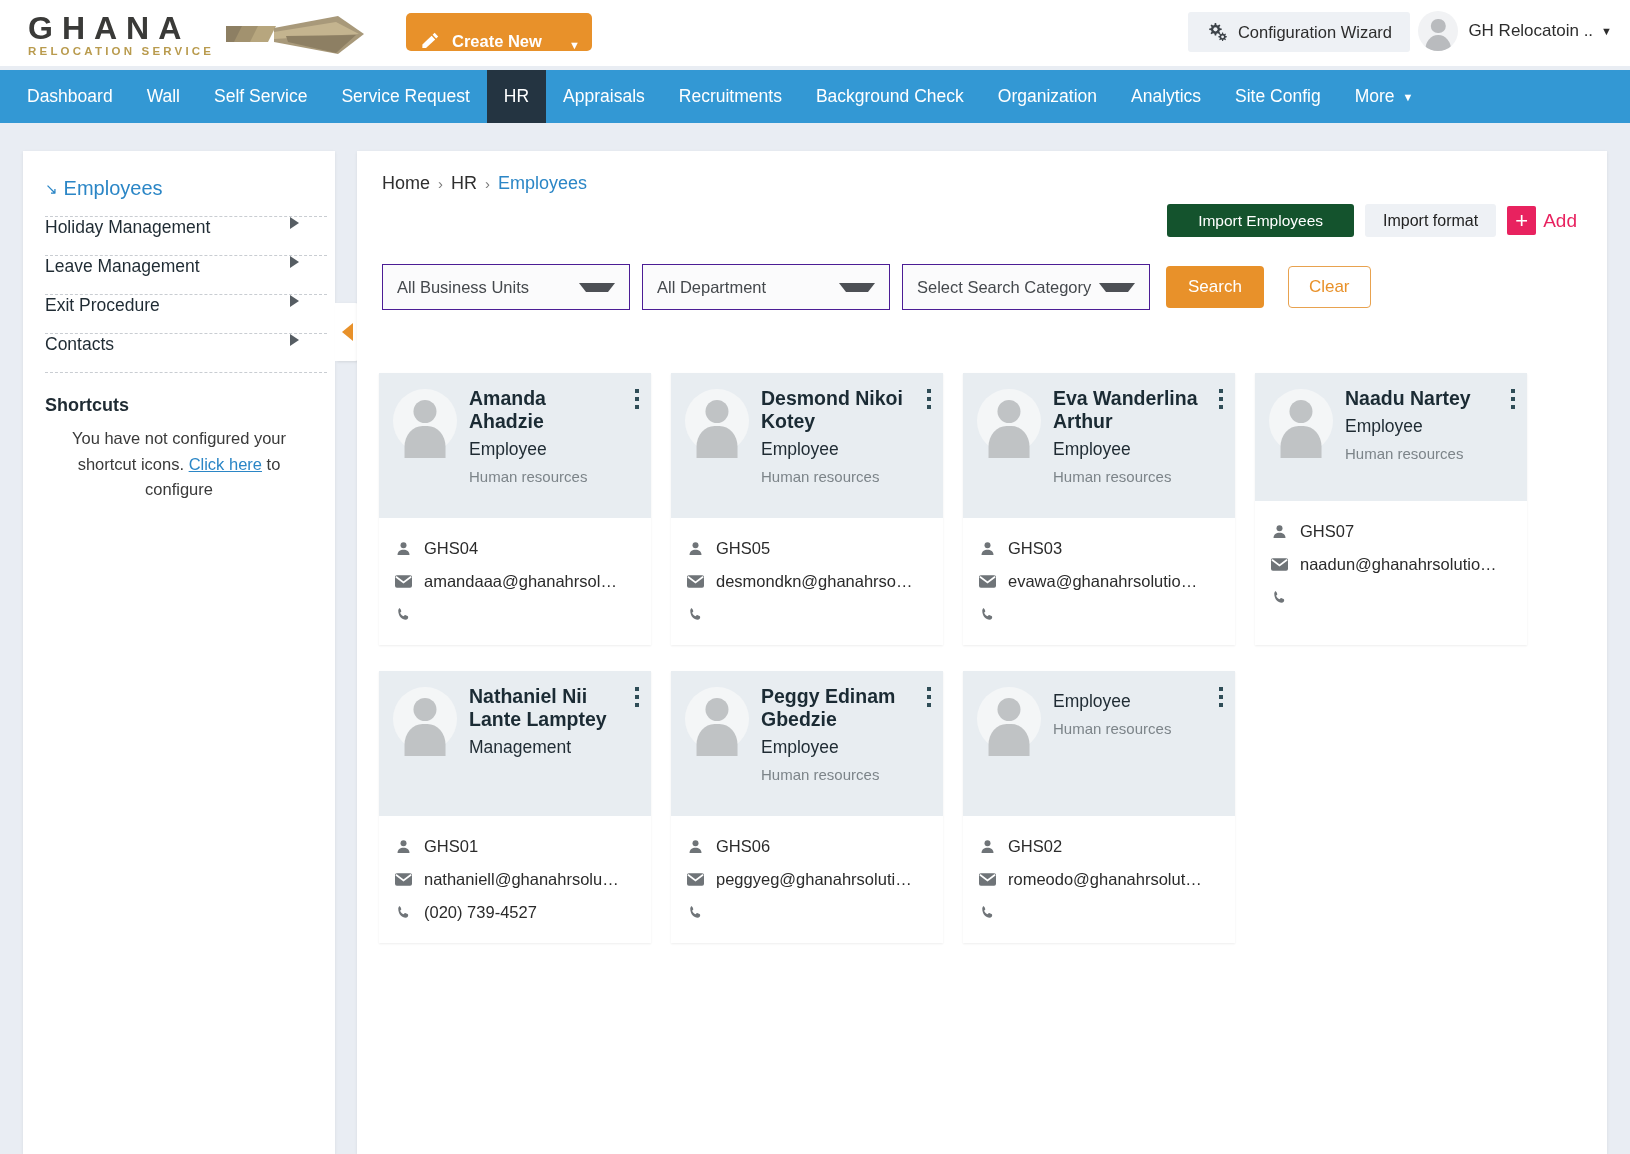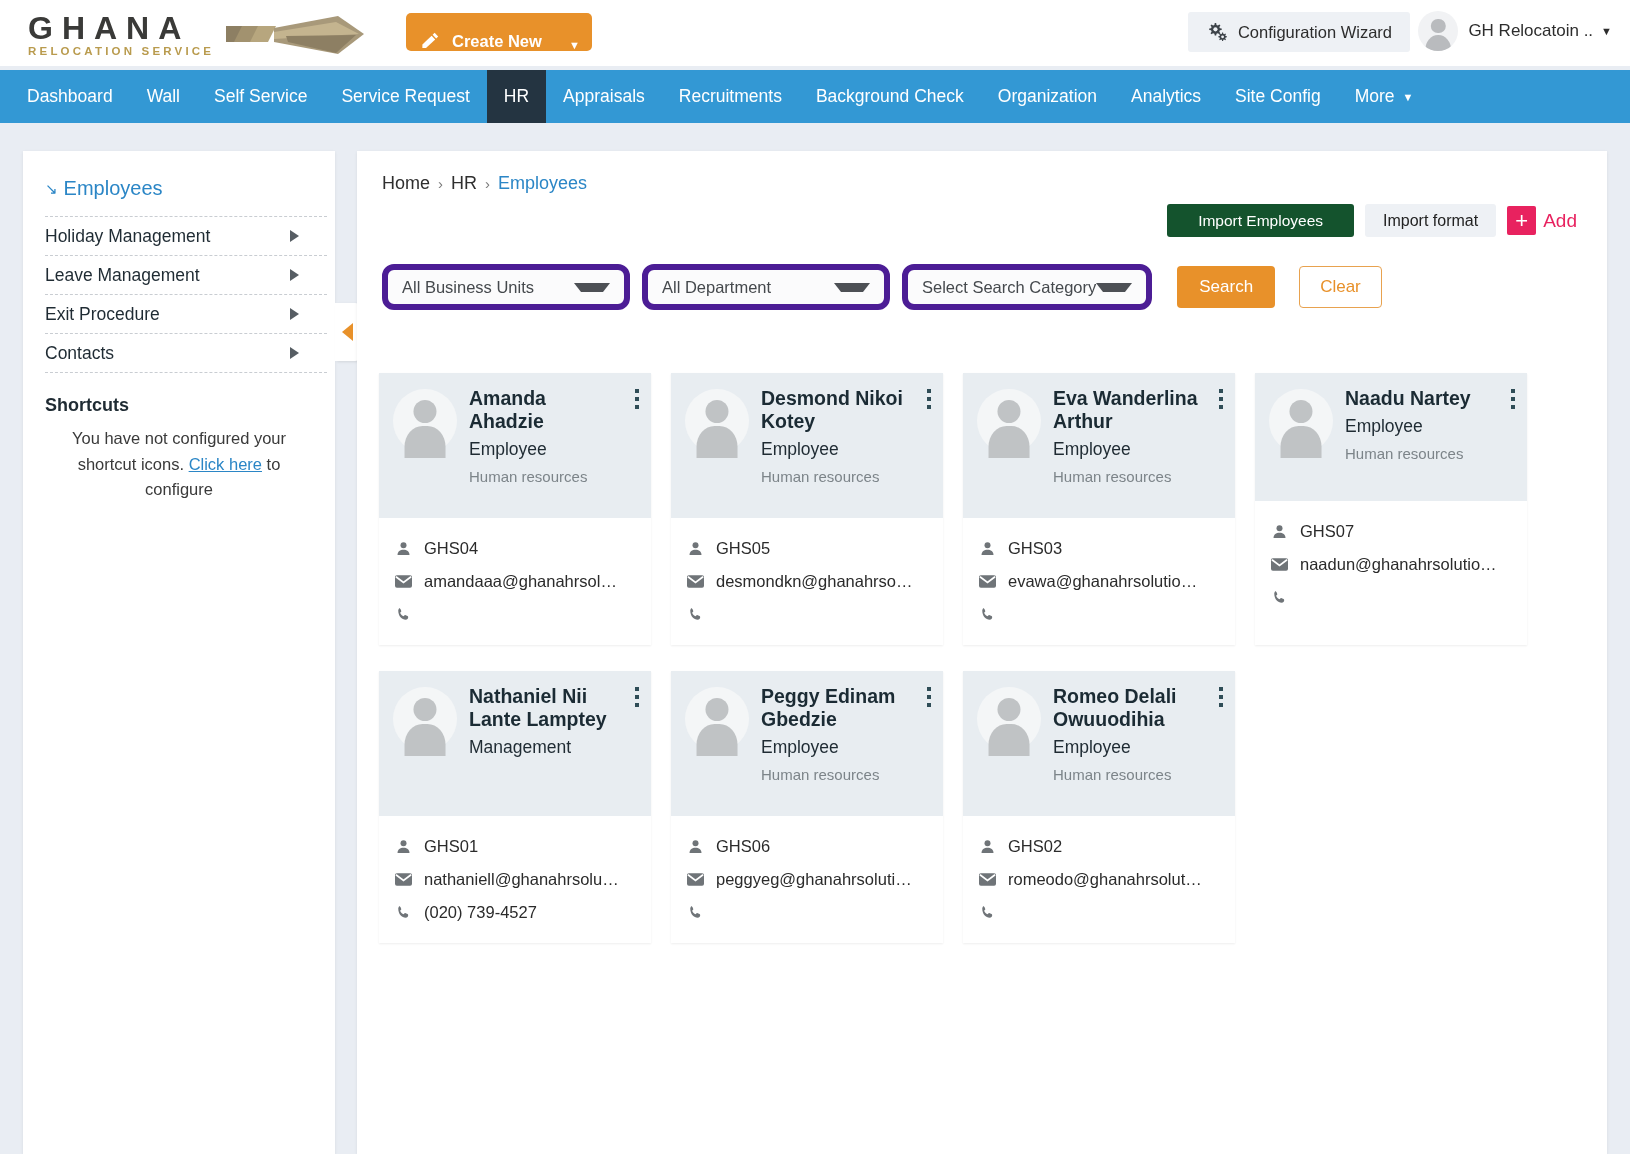--- a/index.html
+++ b/index.html
@@ -110,21 +110,21 @@
   }
   .sb-head {
     display: flex; align-items: center; gap: 6px;
     padding: 26px 0 16px 22px;
     color: #2b86c6; font-size: 20px; cursor: pointer;
   }
   .sb-arrow-icon { font-size: 15px; line-height: 1; }
   .sb-item {
     margin: 0 0 0 22px; width: 282px;
     border-top: 1px dashed #c9cdd2;
-    height: 39px; display: flex; align-items: center;
+    height: 39px; display: flex; align-items: flex-start;
     font-size: 17.5px; color: #1f2b33; cursor: pointer;
   }
   .sb-item:first-of-type { border-top: none; }
   .sb-item .sb-caret {
     margin-left: auto; margin-right: 28px;
     width: 0; height: 0; border-top: 6px solid transparent;
     border-bottom: 6px solid transparent; border-left: 9px solid #565d63;
   }
   .sb-divider-bottom { margin: 0 0 0 22px; width: 282px; border-top: 1px dashed #c9cdd2; }
   .shortcuts-title {
@@ -173,34 +173,34 @@
   }
   .add-label { color: #e8225f; font-size: 19px; }
 
   
   .filters {
     position: absolute; left: 25px; top: 113px;
     display: flex; align-items: center; gap: 12px;
   }
   .select {
     height: 46px; min-width: 248px;
-    background: #fbfbfc; border: 6px solid #4c1d95; border-radius: 12px;
+    background: #fbfbfc; border: 1px solid #4c1d95; border-radius: 0;
     display: flex; align-items: center; padding: 0 14px;
     font-size: 16.5px; color: #45494d; cursor: pointer;
   }
   .select .scaret {
     margin-left: auto; padding-left: 22px;
     width: 0; height: 0; border-left: 7px solid transparent;
     border-right: 7px solid transparent; border-top: 9px solid #4d5055;
     box-sizing: content-box;
   }
   .btn-search {
     height: 42px; background: #e8912a; color: #fff; border: none;
     border-radius: 4px; padding: 0 22px; font-size: 17px; cursor: pointer;
-    margin-left: 13px; font-family: "Liberation Sans", sans-serif;
+    margin-left: 4px; font-family: "Liberation Sans", sans-serif;
   }
   .btn-clear {
     height: 42px; background: #fff; color: #e8912a;
     border: 1px solid #e8a24f; border-radius: 4px; padding: 0 20px;
     font-size: 17px; cursor: pointer; margin-left: 12px;
     font-family: "Liberation Sans", sans-serif;
   }
 
   
   .cards {
@@ -691,21 +691,20 @@
         </div>
 
         <div class="card">
           <div class="card-head-wrap">
             <div class="card-head">
               <div class="big-avatar">
                   <div class="head"></div>
                   <div class="body"></div>
                 </div>
               <div class="card-meta">
-                <div class="emp-name">Romeo Delali Owuuodihia</div>
                 <div class="emp-role">Employee</div>
                 <div class="emp-dept">Human resources</div>
               </div>
             </div>
             <div class="kebab">
                 <i></i>
                 <i></i>
                 <i></i>
               </div>
           </div>

